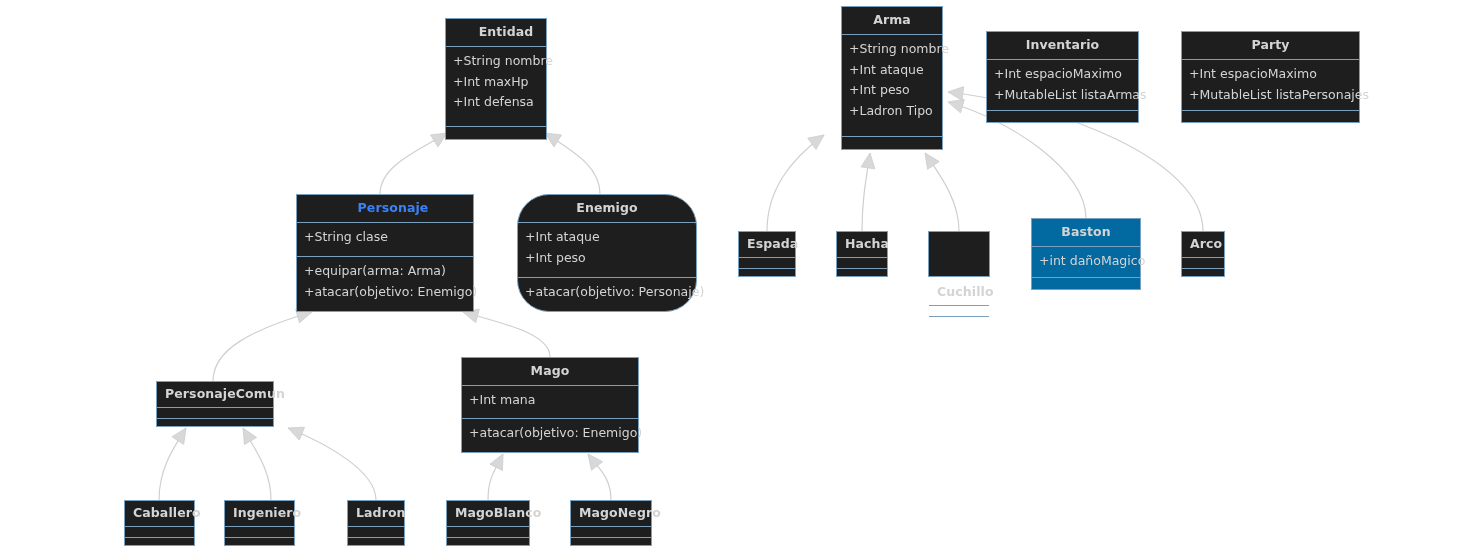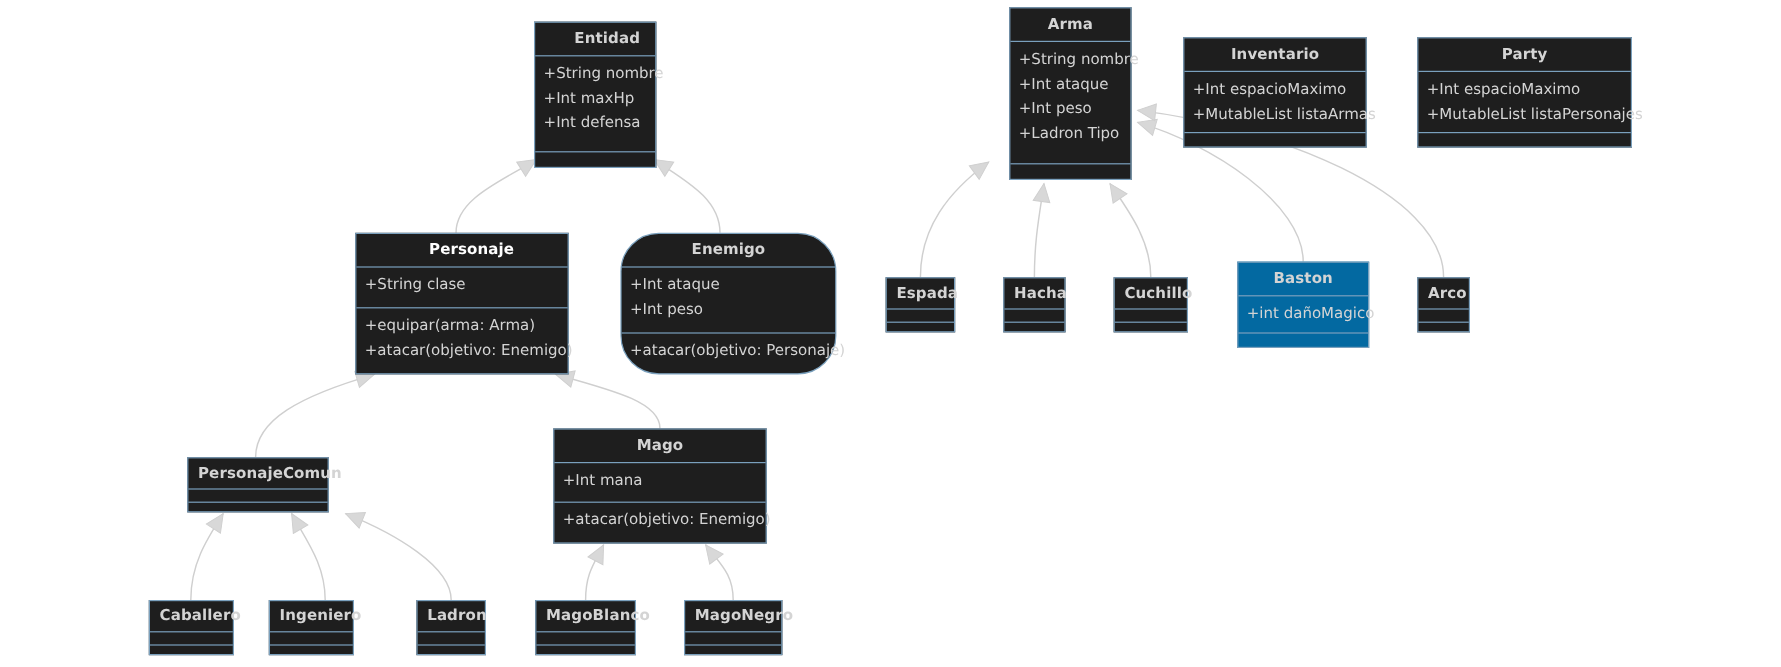--- a/index.html
+++ b/index.html
@@ -142,21 +142,21 @@
       <div class="uml-sep" style="background: rgb(122, 160, 189);"></div>
       <div class="uml-compartment" style="flex: 1 1 auto;">
         <div class="uml-member">+String nombre</div>
         <div class="uml-member">+Int maxHp</div>
         <div class="uml-member">+Int defensa</div>
       </div>
       <div class="uml-sep" style="background: rgb(122, 160, 189);"></div>
       <div class="uml-compartment empty"></div>
     </div>
     <div class="uml-class" style="left: 296px; top: 194px; width: 178px; height: 118px; background: rgb(30, 30, 30); border-color: rgb(122, 160, 189);">
-      <div class="uml-name" style="color: #ffffff; padding-left: 24px;">Personaje</div>
+      <div class="uml-name" style="color: #3b82f6; padding-left: 24px;">Personaje</div>
       <div class="uml-sep" style="background: rgb(122, 160, 189);"></div>
       <div class="uml-compartment" style="flex: 1 1 auto;">
         <div class="uml-member">+String clase</div>
       </div>
       <div class="uml-sep" style="background: rgb(122, 160, 189);"></div>
       <div class="uml-compartment" style="flex: 1 1 auto;">
         <div class="uml-member">+equipar(arma: Arma)</div>
         <div class="uml-member">+atacar(objetivo: Enemigo)</div>
       </div>
     </div>
@@ -265,21 +265,21 @@
       <div class="uml-compartment empty"></div>
     </div>
     <div class="uml-class small" style="left: 836px; top: 231px; width: 52px; height: 46px; background: rgb(30, 30, 30); border-color: rgb(122, 160, 189);">
       <div class="uml-name" style="color: rgb(212, 212, 212);">Hacha</div>
       <div class="uml-sep" style="background: rgb(122, 160, 189);"></div>
       <div class="uml-compartment empty"></div>
       <div class="uml-sep" style="background: rgb(122, 160, 189);"></div>
       <div class="uml-compartment empty"></div>
     </div>
     <div class="uml-class small" style="left: 928px; top: 231px; width: 62px; height: 46px; background: rgb(30, 30, 30); border-color: rgb(122, 160, 189);">
-      <div class="uml-name" style="color: rgb(212, 212, 212);">Cuchillo</div>
+      <div class="uml-name" style="color: rgb(212, 212, 212); margin-top: 48px;">Cuchillo</div>
       <div class="uml-sep" style="background: rgb(122, 160, 189);"></div>
       <div class="uml-compartment empty"></div>
       <div class="uml-sep" style="background: rgb(122, 160, 189);"></div>
       <div class="uml-compartment empty"></div>
     </div>
     <div class="uml-class" style="left: 1031px; top: 218px; width: 110px; height: 72px; background: #0369a1; border-color: rgb(122, 160, 189);">
       <div class="uml-name" style="color: rgb(212, 212, 212);">Baston</div>
       <div class="uml-sep" style="background: rgb(122, 160, 189);"></div>
       <div class="uml-compartment" style="flex: 1 1 auto;">
         <div class="uml-member">+int dañoMagico</div>

